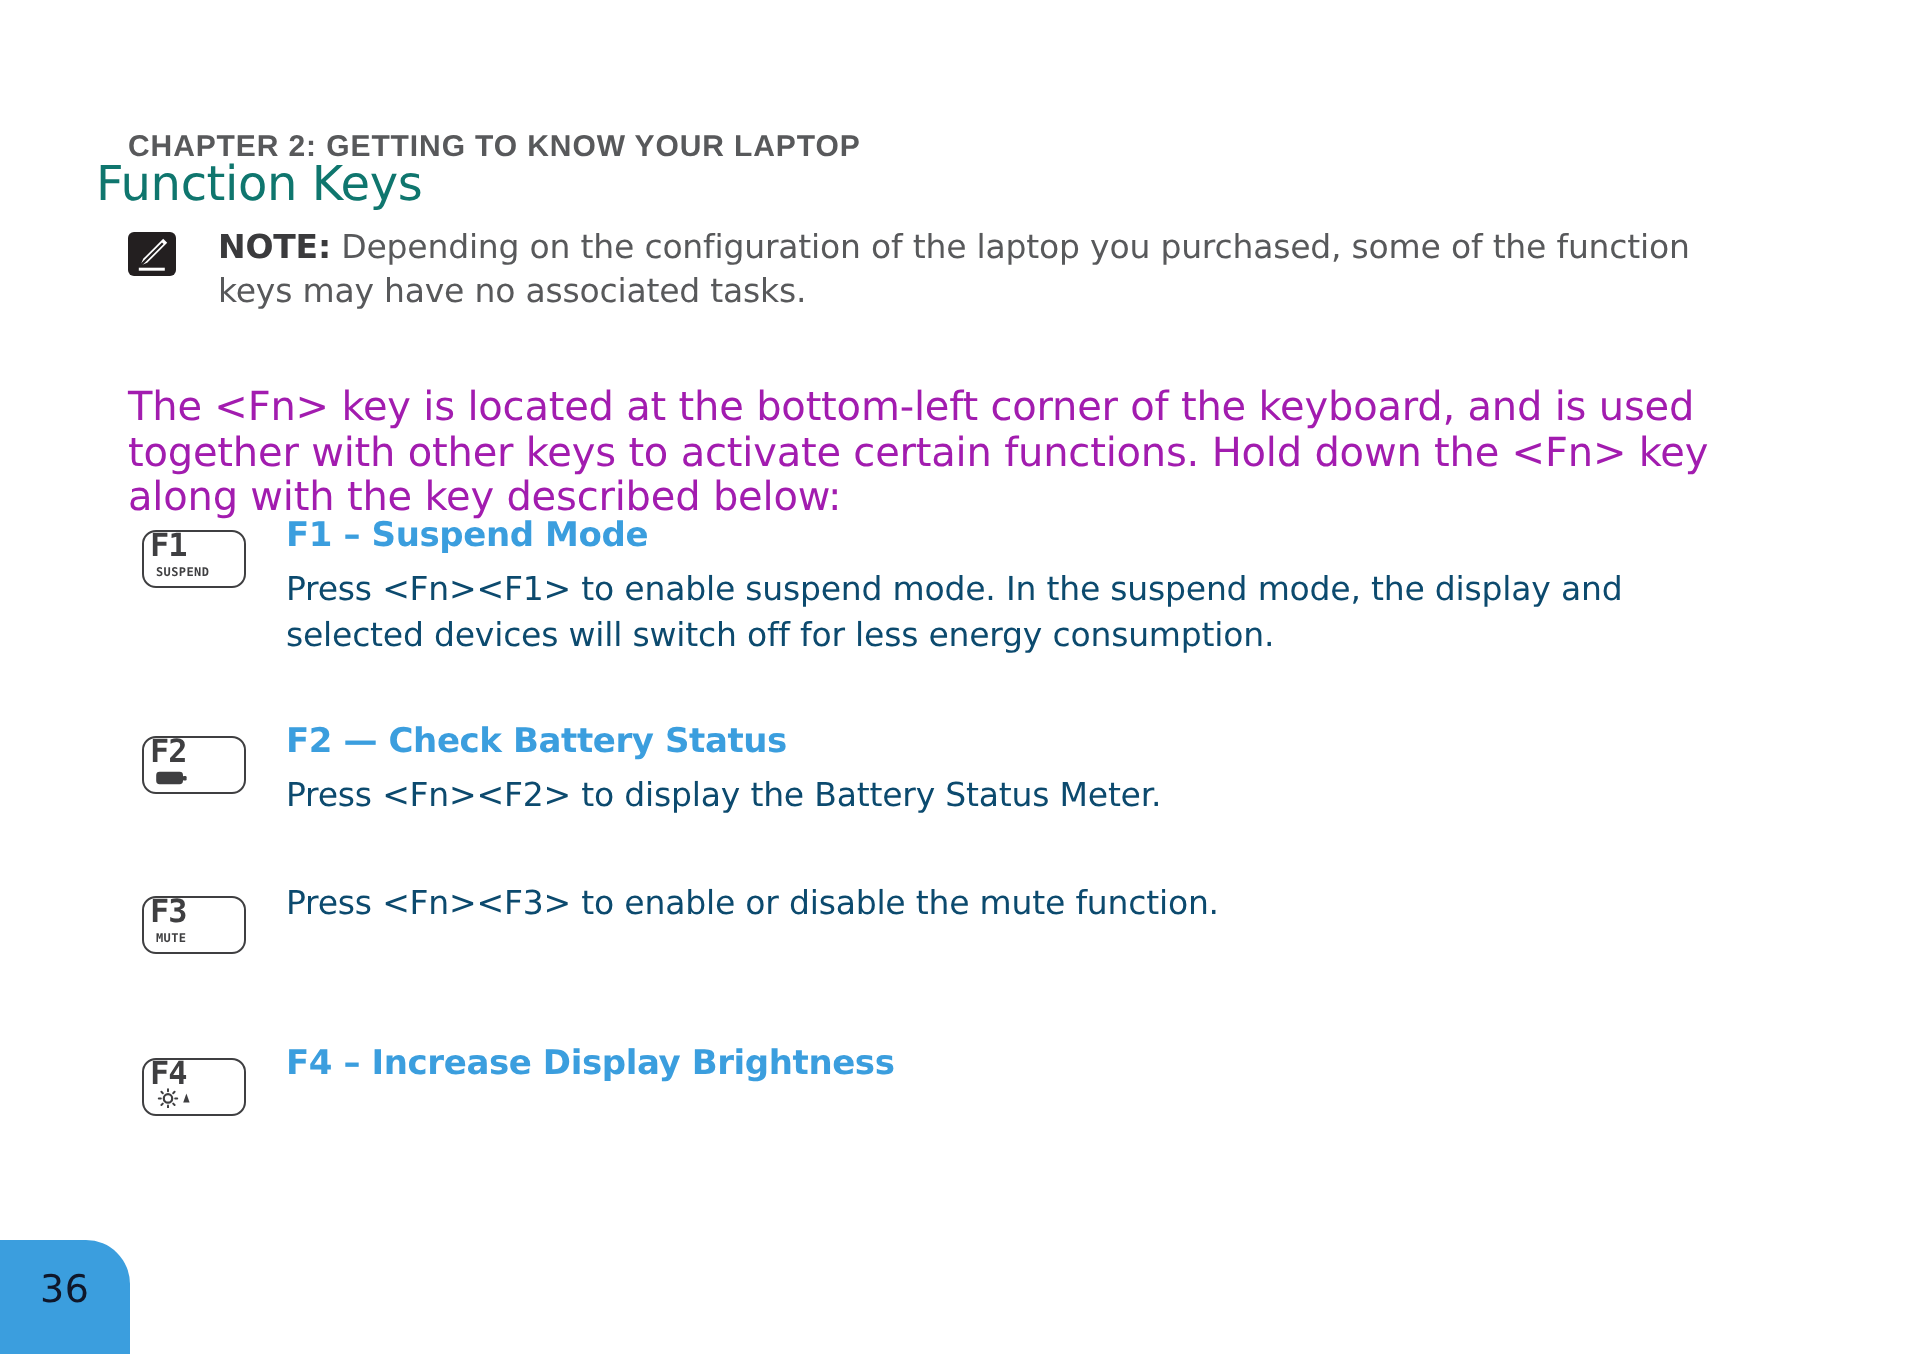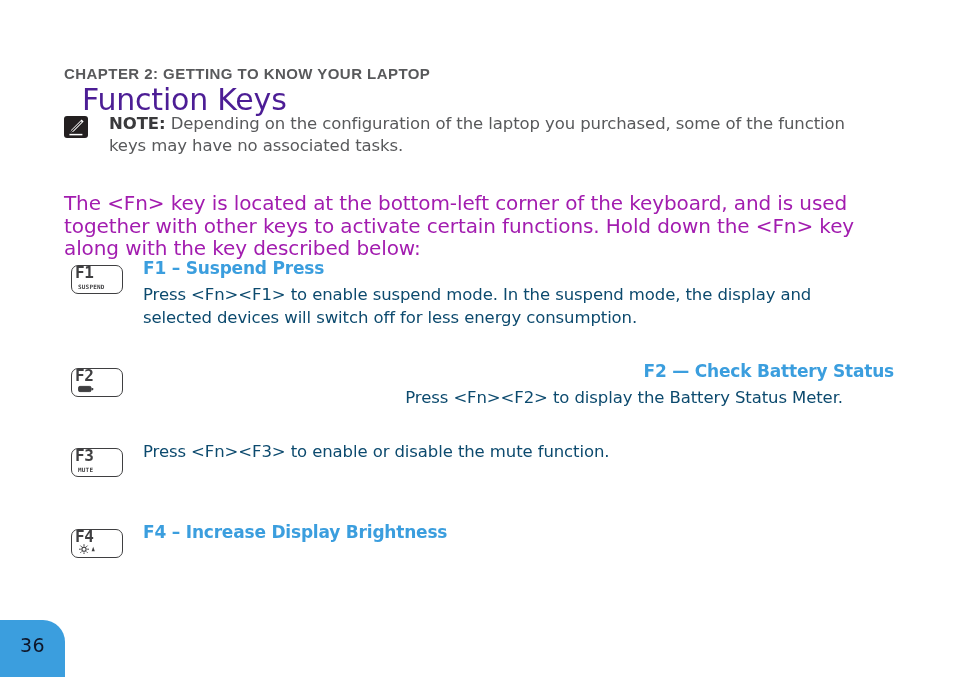--- a/index.html
+++ b/index.html
@@ -32,26 +32,26 @@
     font-weight: bold;
     letter-spacing: 0.45px;
     color: #58595b;
     white-space: nowrap;
     margin-top: 44px;
   }
 
   
   .page-title {
     position: absolute;
-    left: 82px;
+    left: 48px;
     top: 62px;
     font-family: "DejaVu Sans", "Liberation Sans", sans-serif;
-    font-size: 30px;
+    font-size: 24px;
     font-weight: normal;
-    color: #4c1d95;
+    color: #0f766e;
     letter-spacing: -0.2px;
     white-space: nowrap;
   }
 
   
   .note-block {
     position: absolute;
     left: 64px;
     top: 113px;
     width: 810px;
@@ -97,21 +97,21 @@
     position: absolute;
     left: 64px;
     top: 258px;
     width: 830px;
   }
   .fn-entry {
     position: relative;
     min-height: 52px;
   }
   .fn-entry.e0 { margin-top: 0px; }
-  .fn-entry.e1 { margin-top: 32px; text-align: right; }
+  .fn-entry.e1 { margin-top: 32px; }
   .fn-entry.e2 { margin-top: 28px; }
   .fn-entry.e3 { margin-top: 29px; }
 
   .key-cap {
     position: absolute;
     left: 7px;
     top: 7px;
     width: 52px;
     height: 29px;
     border: 1.6px solid #3f3f41;
@@ -215,21 +215,21 @@
   <p class="intro-paragraph">The &lt;Fn&gt; key is located at the bottom-left corner of the keyboard, and is used together with other keys to activate certain functions. Hold down the &lt;Fn&gt; key along with the key described below:</p>
 
   <div class="fn-list">
 
     <div class="fn-entry e0">
       <div class="key-cap">
         <span class="key-label">F1</span>
         <span class="key-sub">SUSPEND</span>
       </div>
       <div class="fn-body">
-        <h2 class="fn-heading">F1 – Suspend Press</h2>
+        <h2 class="fn-heading">F1 – Suspend Mode</h2>
         <p class="fn-desc">Press &lt;Fn&gt;&lt;F1&gt; to enable suspend mode. In the suspend mode, the display and selected devices will switch off for less energy consumption.</p>
       </div>
     </div>
 
     <div class="fn-entry e1">
       <div class="key-cap">
         <span class="key-label">F2</span>
         <span class="key-glyph">
           <svg width="16" height="8" viewBox="0 0 16 8" aria-hidden="true">
             <rect x="0.6" y="1.4" width="12.4" height="5.2" rx="1.2" fill="#3f3f41" stroke="#3f3f41" stroke-width="1"></rect>

